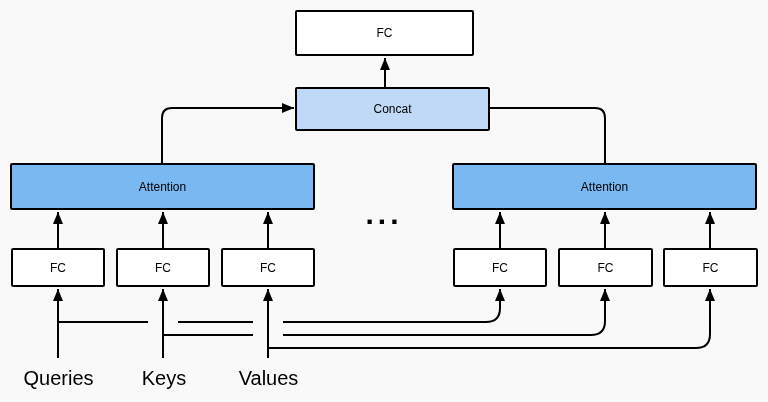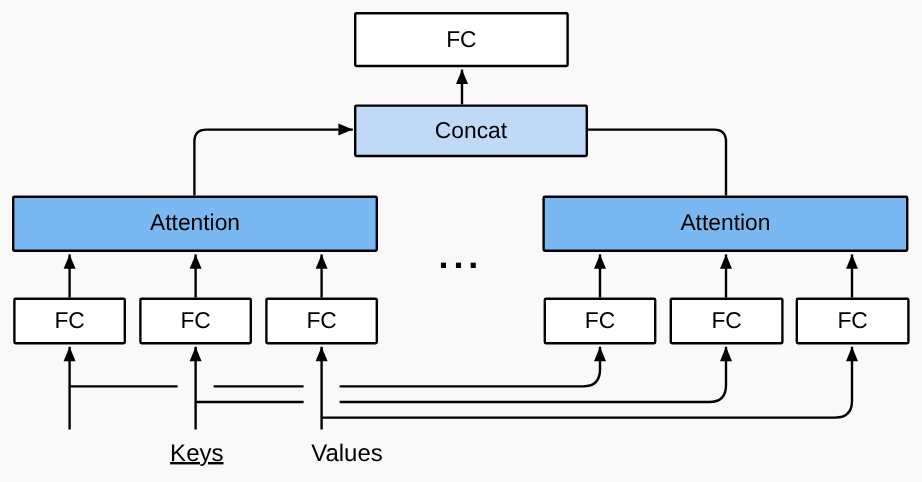--- a/index.html
+++ b/index.html
@@ -37,21 +37,21 @@
   }
   .arrowhead { fill: var(--line); stroke: none; }
   .box {
     position: absolute;
     box-sizing: border-box;
     border: 2px solid var(--line);
     border-radius: 2px;
     display: flex;
     align-items: center;
     justify-content: center;
-    font-size: 19px;
+    font-size: 12px;
     line-height: 1;
     background: var(--fc-fill);
   }
   .box-output-fc   { left: 295px; top: 10px;  width: 179px; height: 46px; }
   .box-concat      { left: 295px; top: 87px;  width: 195px; height: 44px; background: var(--concat-fill); }
   .box-attn-left   { left: 10px;  top: 163px; width: 305px; height: 47px; background: var(--attention-fill); }
   .box-attn-right  { left: 452px; top: 163px; width: 305px; height: 47px; background: var(--attention-fill); }
   .box-fc          { top: 248px; width: 94px; height: 39px; }
   .fc-l1 { left: 11px; }
   .fc-l2 { left: 116px; }
@@ -71,22 +71,22 @@
   }
   .input-label {
     position: absolute;
     top: 367px;
     width: 101px;
     text-align: center;
     font-size: 20px;
     line-height: 1.1;
   }
   .label-queries { left: 8px; }
-  .label-keys    { left: 114px; width: 100px; text-decoration: underline; }
-  .label-values  { left: 218px; text-align: right; }
+  .label-keys    { left: 114px; width: 100px; }
+  .label-values  { left: 218px; }
 </style>
 </head>
 <body>
 
 <div class="stage">
 
   <svg class="edges" viewBox="0 0 768 402" xmlns="http://www.w3.org/2000/svg">
     <defs>
       <marker id="arrow" markerUnits="userSpaceOnUse" markerWidth="14" markerHeight="12" refX="13" refY="6" orient="auto">
         <path class="arrowhead" d="M1,1 L13,6 L1,11 Z"></path>
@@ -152,16 +152,17 @@
   </div>
   <div class="box box-fc fc-r2">
     <span>FC</span>
   </div>
   <div class="box box-fc fc-r3">
     <span>FC</span>
   </div>
 
   <div class="ellipsis">...</div>
 
+  <div class="input-label label-queries">Queries</div>
   <div class="input-label label-keys">Keys</div>
   <div class="input-label label-values">Values</div>
 
 </div>
 
 </body></html>

